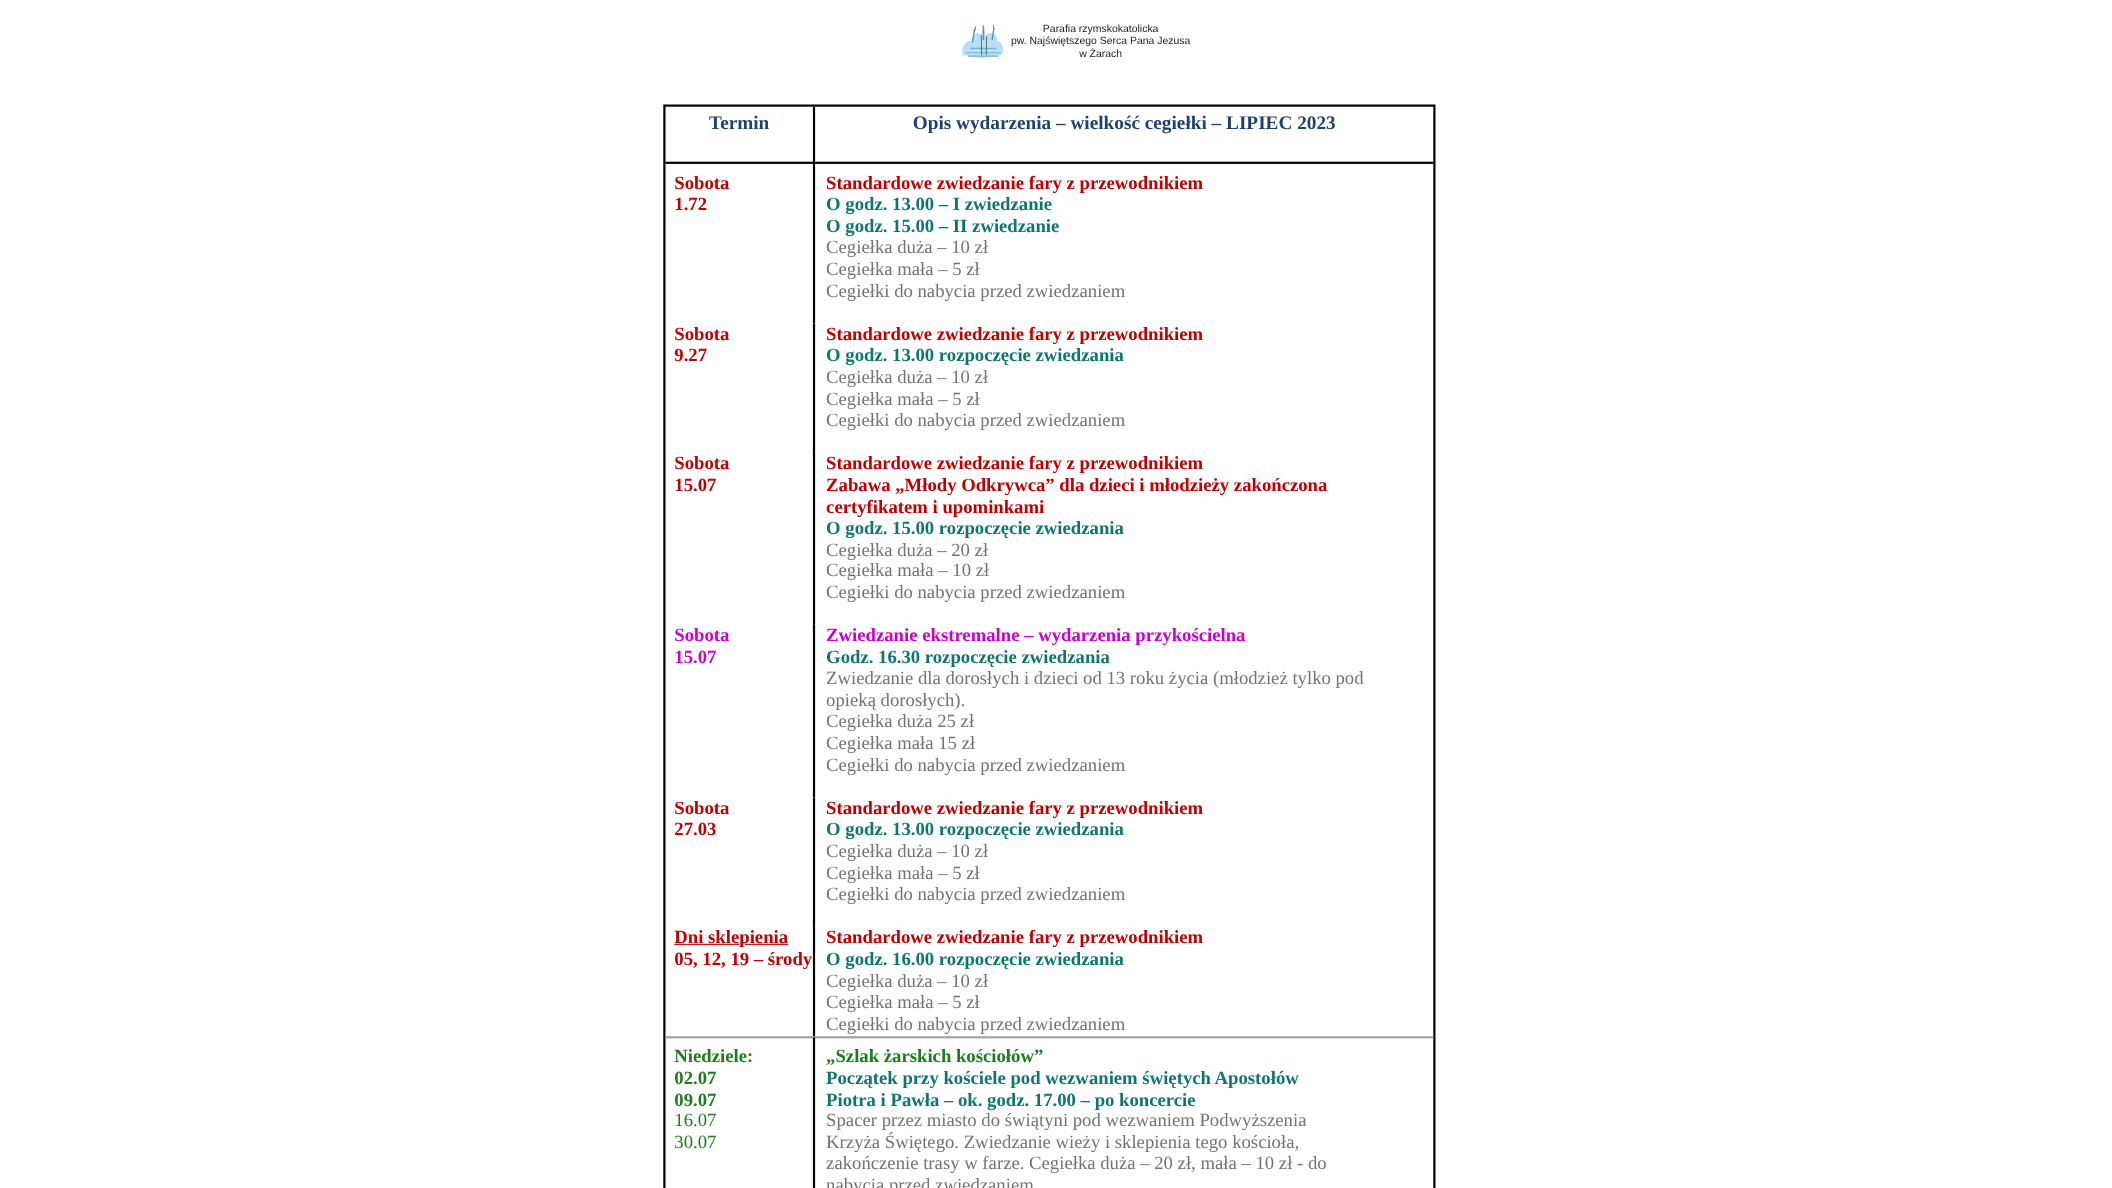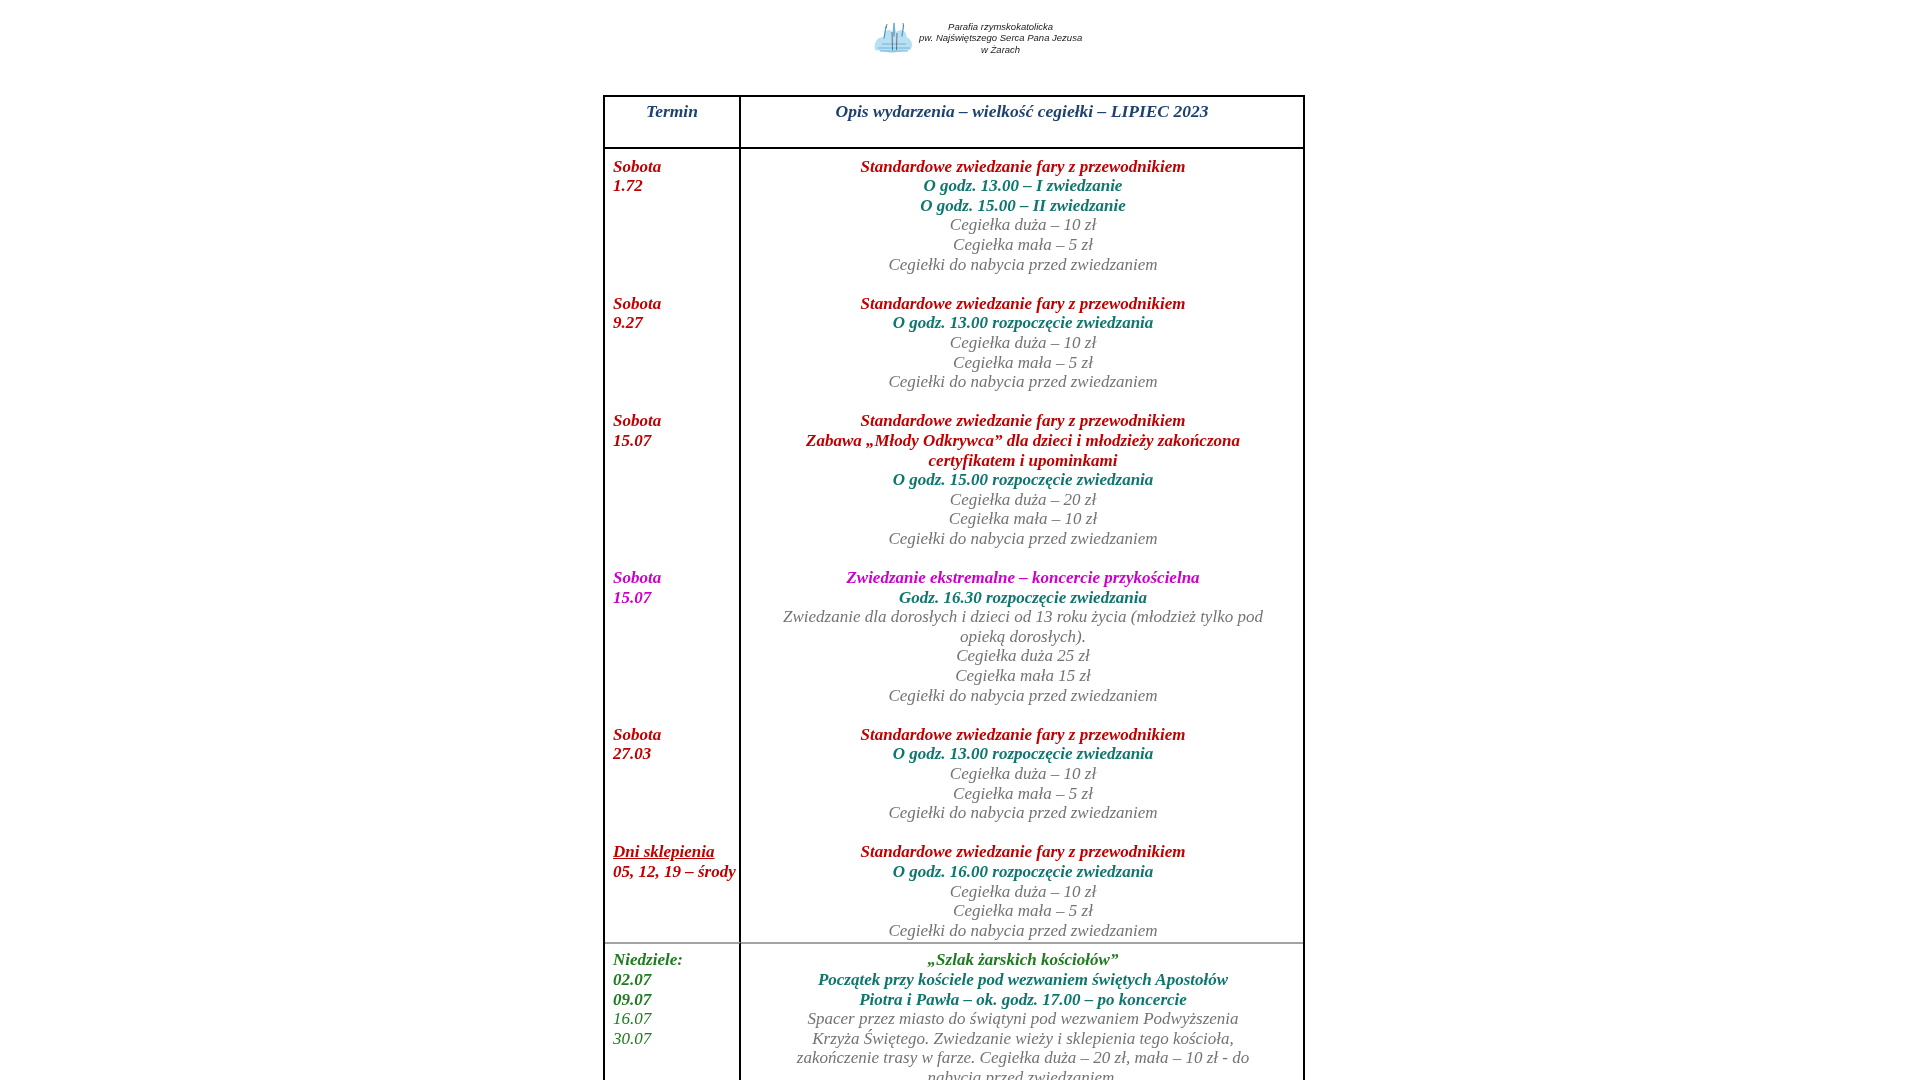--- a/index.html
+++ b/index.html
@@ -3,21 +3,20 @@
 <meta charset="utf-8">
 <style>
   html,body{margin:0;padding:0;background:#ffffff;}
   .screen{
     position:relative;
     width:1688px;height:1080px;
     background:#ffffff;
     font-family:"Liberation Serif", serif;
     color:#000;
     overflow:hidden;
-    font-style:italic;
   }
   
   .logo-block{
     position:absolute;top:20px;left:872px;
     display:flex;align-items:center;gap:3px;
   }
   .logo-text{
     font-family:"Liberation Sans", sans-serif;
     font-size:9.5px;line-height:11.5px;
     text-align:center;color:#1a1a1a;
@@ -36,21 +35,21 @@
   .t-col{border-right:2px solid #000;}
   .h-cell{
     border-bottom:2px solid #000;
     text-align:center;
     font-weight:bold;
     font-size:17.5px;
     color:var(--header, #1E426F);
     padding:5px 4px 25px 4px;
   }
   .t-cell{padding:0 6px 19.6px 8px;}
-  .d-cell{padding:0 8px 19.6px 10px;text-align:center;}
+  .d-cell{padding:0 8px 19.6px 10px;}
   .t-cell.first,.d-cell.first{padding-top:8px;}
   .t-cell.last,.d-cell.last{padding-bottom:2px;}
   .sunday-cell{
     border-top:2px solid #a3a3a3;
     padding-top:6px;padding-bottom:8px;
   }
   .line{white-space:nowrap;}
   .d-cell .line{white-space:normal;}
   
   .s-red-bold{color:var(--red,#C00000);font-weight:bold;}
@@ -118,21 +117,21 @@
         <div class="line s-bold">O godz. 15.00 rozpoczęcie zwiedzania</div>
         <div class="line s-normal">Cegiełka duża – 20 zł</div>
         <div class="line s-normal">Cegiełka mała – 10 zł</div>
         <div class="line s-normal">Cegiełki do nabycia przed zwiedzaniem</div>
       </div>
       <div class="cell t-cell t-col">
         <div class="line s-magenta-bold">Sobota</div>
         <div class="line s-magenta-bold">15.07</div>
       </div>
       <div class="cell d-cell">
-        <div class="line s-magenta-bold">Zwiedzanie ekstremalne – koncercie przykościelna</div>
+        <div class="line s-magenta-bold">Zwiedzanie ekstremalne – wydarzenia przykościelna</div>
         <div class="line s-bold">Godz. 16.30 rozpoczęcie zwiedzania</div>
         <div class="line s-normal">Zwiedzanie dla dorosłych i dzieci od 13 roku życia (młodzież tylko pod</div>
         <div class="line s-normal">opieką dorosłych).</div>
         <div class="line s-normal">Cegiełka duża 25 zł</div>
         <div class="line s-normal">Cegiełka mała 15 zł</div>
         <div class="line s-normal">Cegiełki do nabycia przed zwiedzaniem</div>
       </div>
       <div class="cell t-cell t-col">
         <div class="line s-red-bold">Sobota</div>
         <div class="line s-red-bold">27.03</div>

